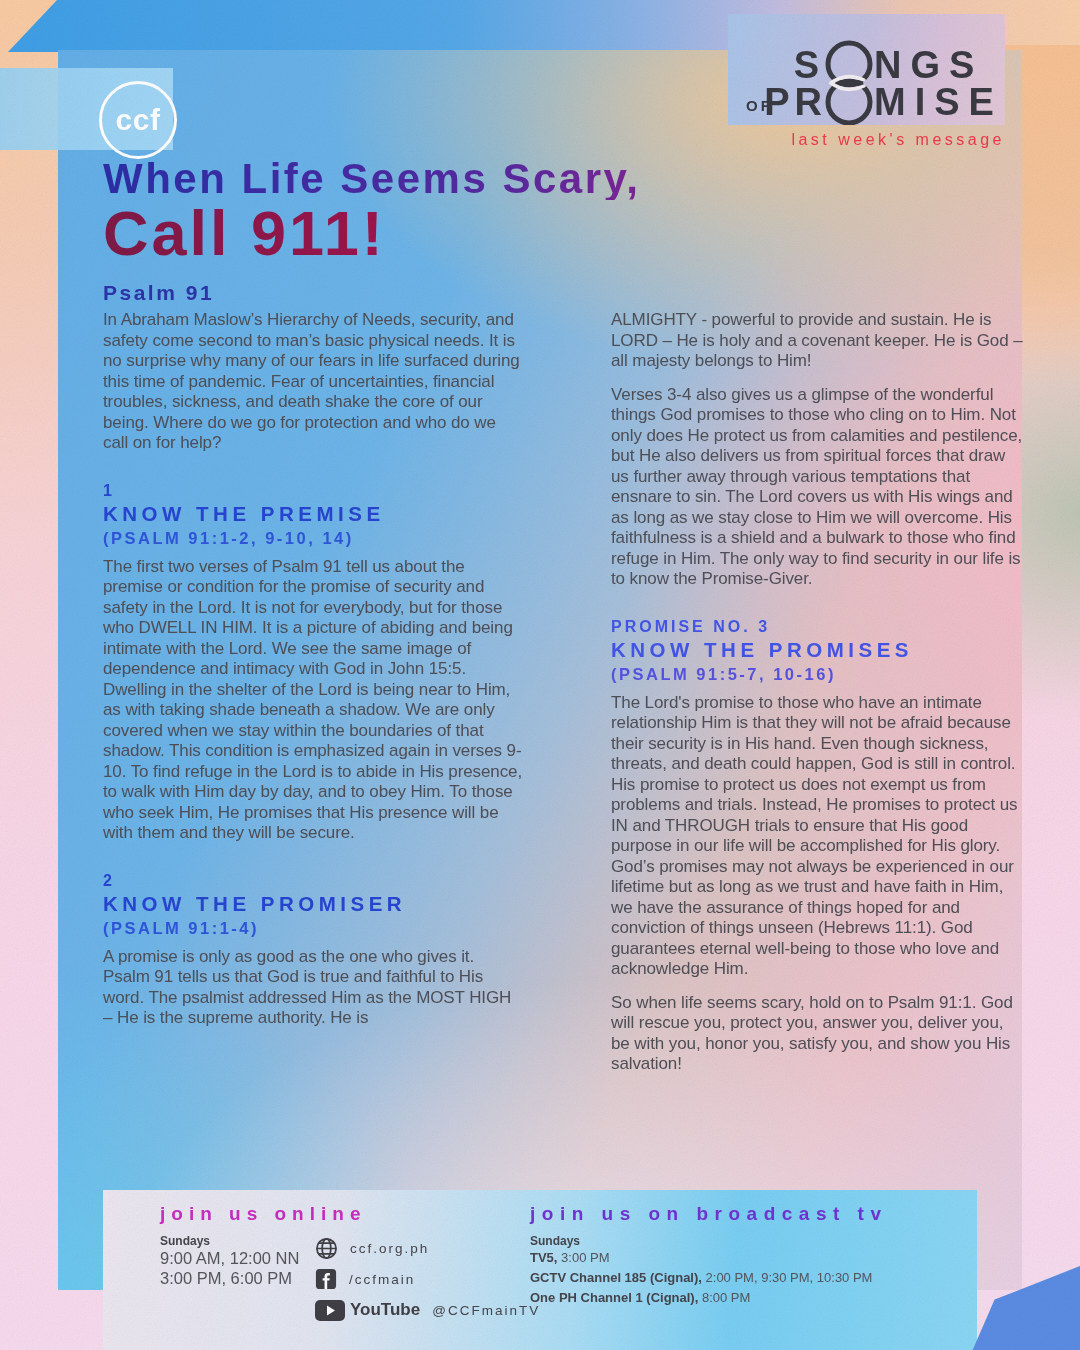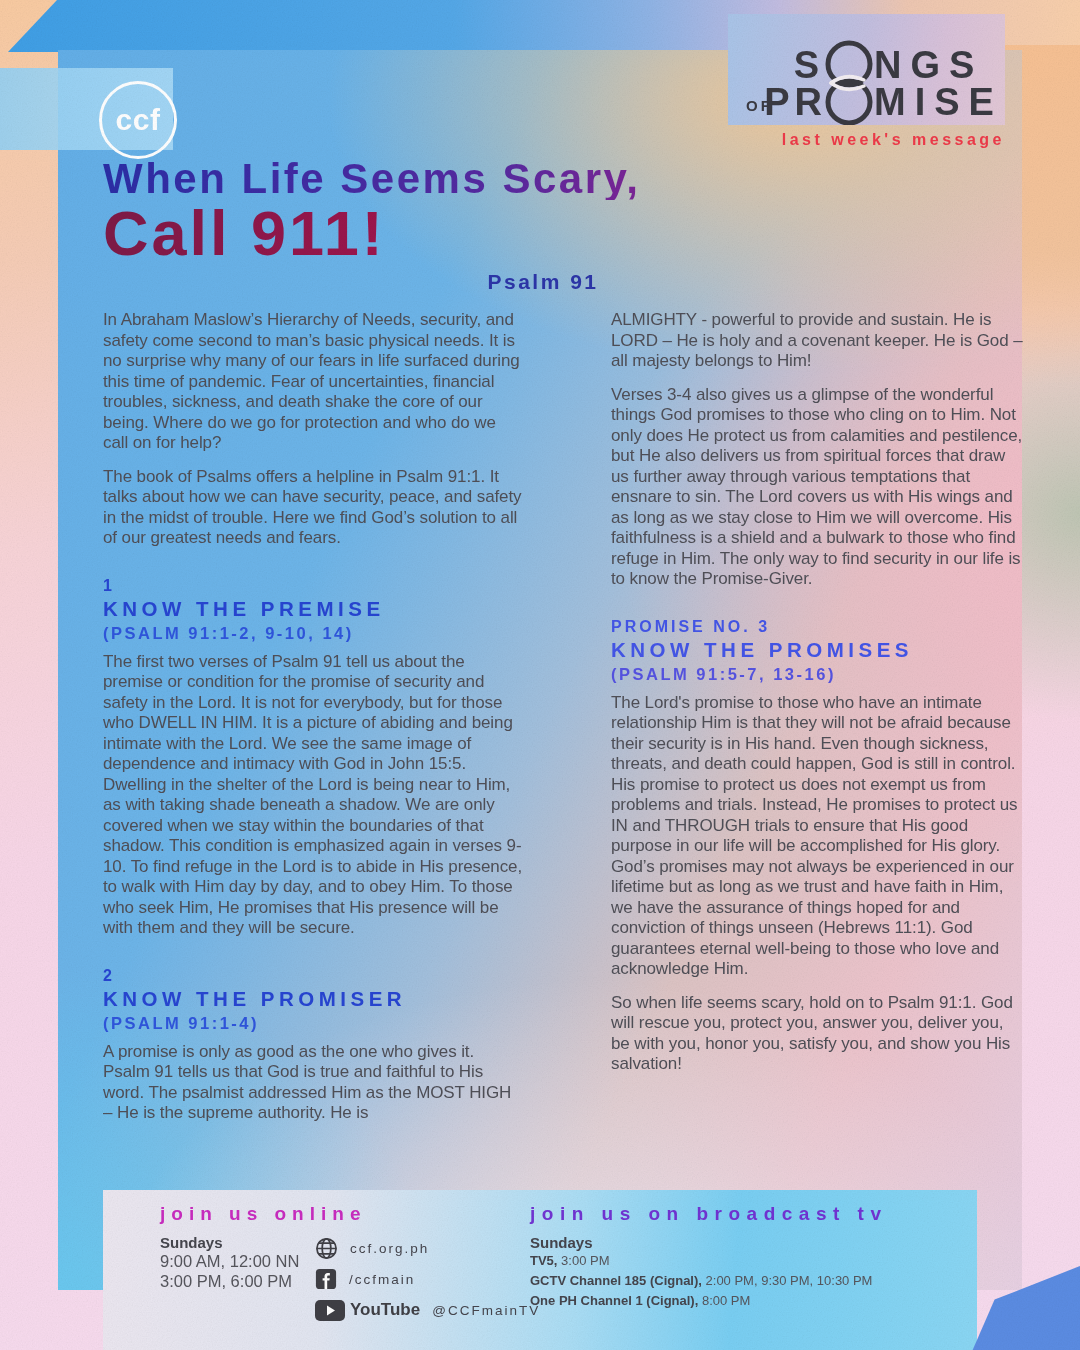--- a/index.html
+++ b/index.html
@@ -27,51 +27,51 @@
       linear-gradient(115deg,#63afe8 0%,#6db5e9 32%,#a3c0dd 52%,#ddc4c4 68%,#edc4cc 82%,#e7cfe2 100%);}
 
   
   .ccf-band{left:0;top:68px;width:173px;height:82px;background:linear-gradient(90deg,rgba(150,209,243,.92),rgba(173,221,248,.85));}
   .ccf-circle{left:99px;top:81px;width:72px;height:72px;border:3.5px solid #fff;border-radius:50%;
     display:flex;align-items:center;justify-content:center;color:#fff;font-weight:700;font-size:30px;letter-spacing:.5px;}
 
   
   .sop-panel{left:728px;top:14px;width:277px;height:111px;
     background:linear-gradient(100deg,#a9c5e9 0%,#c3bfe0 48%,#d9c2da 75%,#e3c8d6 100%);}
-  .tagline{left:700px;top:131px;width:305px;text-align:right;color:#ee3a49;font-weight:700;font-size:16px;letter-spacing:3.5px;}
+  .tagline{left:700px;top:131px;width:305px;text-align:right;color:#ee3a49;font-weight:400;font-size:16px;letter-spacing:3.5px;}
 
   
   .title-block{left:103px;top:158px;width:880px;}
   .title-line1{font-weight:700;font-size:42px;letter-spacing:2.5px;
     background:linear-gradient(90deg,#2b2ea6 0%,#5629a0 45%,#8c2390 68%,#c2175e 100%);
     -webkit-background-clip:text;background-clip:text;color:transparent;line-height:1.0;}
   .title-line2{font-weight:700;font-size:63px;letter-spacing:3px;margin-top:2px;
     background:linear-gradient(90deg,#7e1a47 0%,#a5134e 40%,#c91059 100%);
     -webkit-background-clip:text;background-clip:text;color:transparent;line-height:1.0;}
-  .title-scripture{font-weight:700;font-size:21px;letter-spacing:2.5px;color:#2c35a8;margin-top:5px;text-align:center;}
+  .title-scripture{font-weight:700;font-size:21px;letter-spacing:2.5px;color:#2c35a8;margin-top:16px;}
 
   
   .col{position:absolute;top:310px;color:#4f4f57;font-size:17px;line-height:20.5px;letter-spacing:-0.1px;}
   .col-left{left:103px;width:420px;}
   .col-right{left:563px;width:414px;margin-left:48px;}
   .col p{margin:0 0 13px 0;}
   .sec{margin-top:27px;margin-bottom:8px;}
   .sec-num,.sec-label{font-weight:700;font-size:16px;letter-spacing:3px;line-height:20px;}
   .sec-title{font-weight:700;font-size:20.5px;letter-spacing:4.5px;line-height:26px;}
   .sec-ref{font-weight:700;font-size:16.5px;letter-spacing:2.5px;line-height:22px;}
   .blue-l{color:#2745d2;} .blue-l2{color:#2f55dd;}
   .blue-r{color:#4355e8;} .blue-r2{color:#5553e2;}
 
   
   .footer{left:103px;top:1190px;width:874px;height:160px;
     background:linear-gradient(95deg,#ece7f0 0%,#e2e6f1 26%,#abdef5 54%,#79cff3 72%,#8ad7f4 100%);}
   .f-head{font-weight:700;font-size:19px;}
   .f-head.online{color:#c92cc0;letter-spacing:6px;}
   .f-head.broadcast{color:#7133d3;letter-spacing:6.5px;}
-  .f-day{font-weight:700;font-size:15px;color:#45454d;margin-top:9px;}
+  .f-day{font-weight:700;font-size:12px;color:#45454d;margin-top:9px;}
   .f-times{font-size:16.5px;color:#55555c;line-height:20px;}
   .f-links{position:absolute;left:212px;top:46px;}
   .f-link{display:flex;align-items:center;margin-bottom:7px;height:24px;text-align:center;}
   .f-link .lbl{font-size:13.5px;letter-spacing:2px;color:#45454d;margin-left:12px;}
   .yt-word{font-weight:700;font-size:17px;color:#3f3f45;margin-left:5px;letter-spacing:0;}
   .b-row{font-size:13px;color:#55555c;line-height:20px;}
   .b-row b{color:#45454d;}
 
   .blue-triangle{left:958px;top:1245px;width:122px;height:105px;background:#5b8ce3;
     clip-path:polygon(100% 20%,30% 52%,12% 100%,100% 100%);}
@@ -114,42 +114,41 @@
   <div class="abs tagline">last week's message</div>
 
   <div class="abs title-block">
     <div class="title-line1">When Life Seems Scary,</div>
     <div class="title-line2">Call 911!</div>
     <div class="title-scripture">Psalm 91</div>
   </div>
 
   <div class="col col-left">
     <p>In Abraham Maslow’s Hierarchy of Needs, security, and safety come second to man’s basic physical needs. It is no surprise why many of our fears in life surfaced during this time of pandemic. Fear of uncertainties, financial troubles, sickness, and death shake the core of our being. Where do we go for protection and who do we call on for help?</p>
-    <p>The book of Psalms offers a helpline in Psalm 91:1. It talks about how we can have security, peace, and safety in the midst of trouble.  Here we find God’s solution to all of our greatest needs and fears.</p>
     <div class="sec">
       <div class="sec-num blue-l">1</div>
       <div class="sec-title blue-l">KNOW THE PREMISE</div>
       <div class="sec-ref blue-l2">(PSALM 91:1-2, 9-10, 14)</div>
     </div>
     <p>The first two verses of Psalm 91 tell us about the premise or condition for the promise of security and safety in the Lord. It is not for everybody, but for those who DWELL IN HIM. It is a picture of abiding and being intimate with the Lord. We see the same image of dependence and intimacy with God in John 15:5. Dwelling in the shelter of the Lord is being near to Him, as with taking shade beneath a shadow. We are only covered when we stay within the boundaries of that shadow. This condition is emphasized again in verses 9-10. To find refuge in the Lord is to abide in His presence, to walk with Him day by day, and to obey Him. To those who seek Him, He promises that His presence will be with them and they will be secure.</p>
     <div class="sec">
       <div class="sec-num blue-l">2</div>
       <div class="sec-title blue-l">KNOW THE PROMISER</div>
       <div class="sec-ref blue-l2">(PSALM 91:1-4)</div>
     </div>
     <p>A promise is only as good as the one who gives it. Psalm 91 tells us that God is true and faithful to His word. The psalmist addressed Him as the MOST HIGH – He is the supreme authority. He is</p>
   </div>
 
   <div class="col col-right">
     <p>ALMIGHTY - powerful to provide and sustain. He is LORD – He is holy and a covenant keeper. He is God – all majesty belongs to Him!</p>
     <p>Verses 3-4 also gives us a glimpse of the wonderful things God promises to those who cling on to Him. Not only does He protect us from calamities and pestilence, but He also delivers us from spiritual forces that draw us further away through various temptations that ensnare to sin. The Lord covers us with His wings and as long as we stay close to Him we will overcome. His faithfulness is a shield and a bulwark to those who find refuge in Him. The only way to find security in our life is to know the Promise-Giver.</p>
     <div class="sec">
       <div class="sec-label blue-r">PROMISE NO. 3</div>
       <div class="sec-title blue-r">KNOW THE PROMISES</div>
-      <div class="sec-ref blue-r2">(PSALM 91:5-7, 13-16)</div>
+      <div class="sec-ref blue-r2">(PSALM 91:5-7, 10-16)</div>
     </div>
     <p>The Lord's promise to those who have an intimate relationship Him is that they will not be afraid because their security is in His hand. Even though sickness, threats, and death could happen, God is still in control. His promise to protect us does not exempt us from problems and trials. Instead, He promises to protect us IN and THROUGH trials to ensure that His good purpose in our life will be accomplished for His glory. God’s promises may not always be experienced in our lifetime but as long as we trust and have faith in Him, we have the assurance of things hoped for and conviction of things unseen (Hebrews 11:1). God guarantees eternal well-being to those who love and acknowledge Him.</p>
     <p>So when life seems scary, hold on to Psalm 91:1. God will rescue you, protect you, answer you, deliver you, be with you, honor you, satisfy you, and show you His salvation!</p>
   </div>
 
   <div class="abs footer">
     <div class="abs" style="left:57px;top:13px;">
       <div class="f-head online">join us online</div>
       <div class="f-day">Sundays</div>
       <div class="f-times">9:00 AM, 12:00 NN</div>

